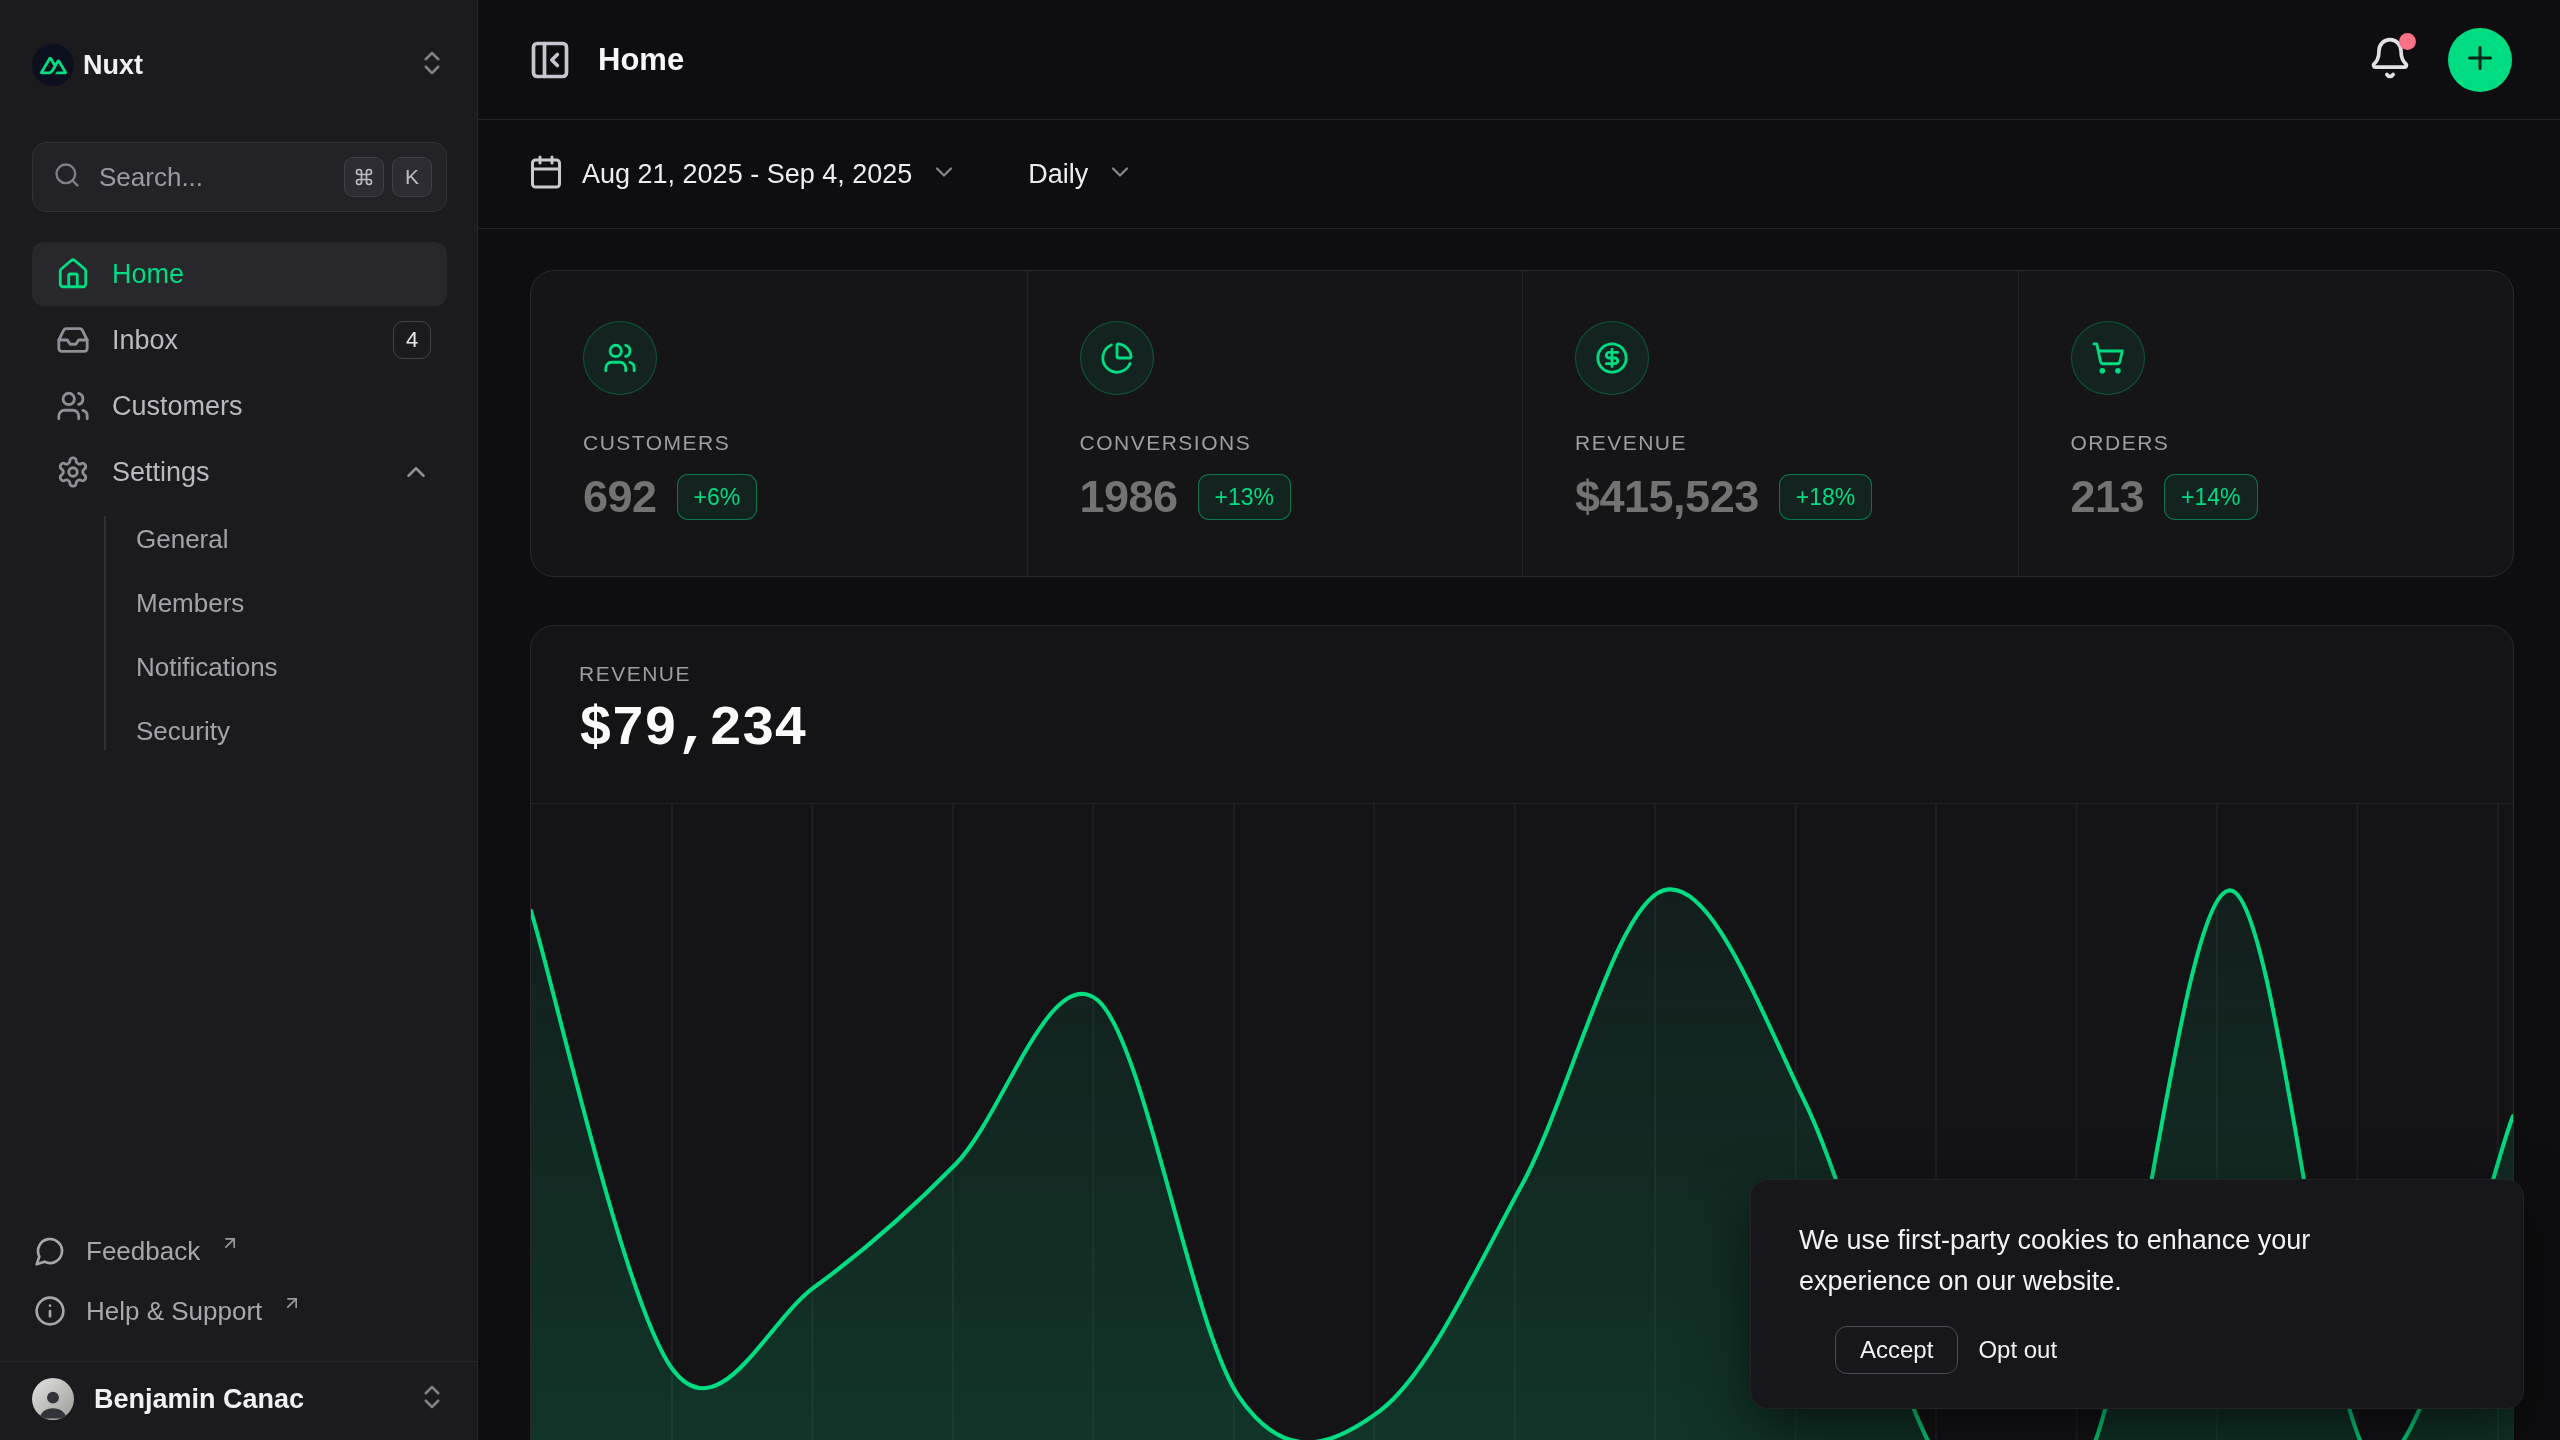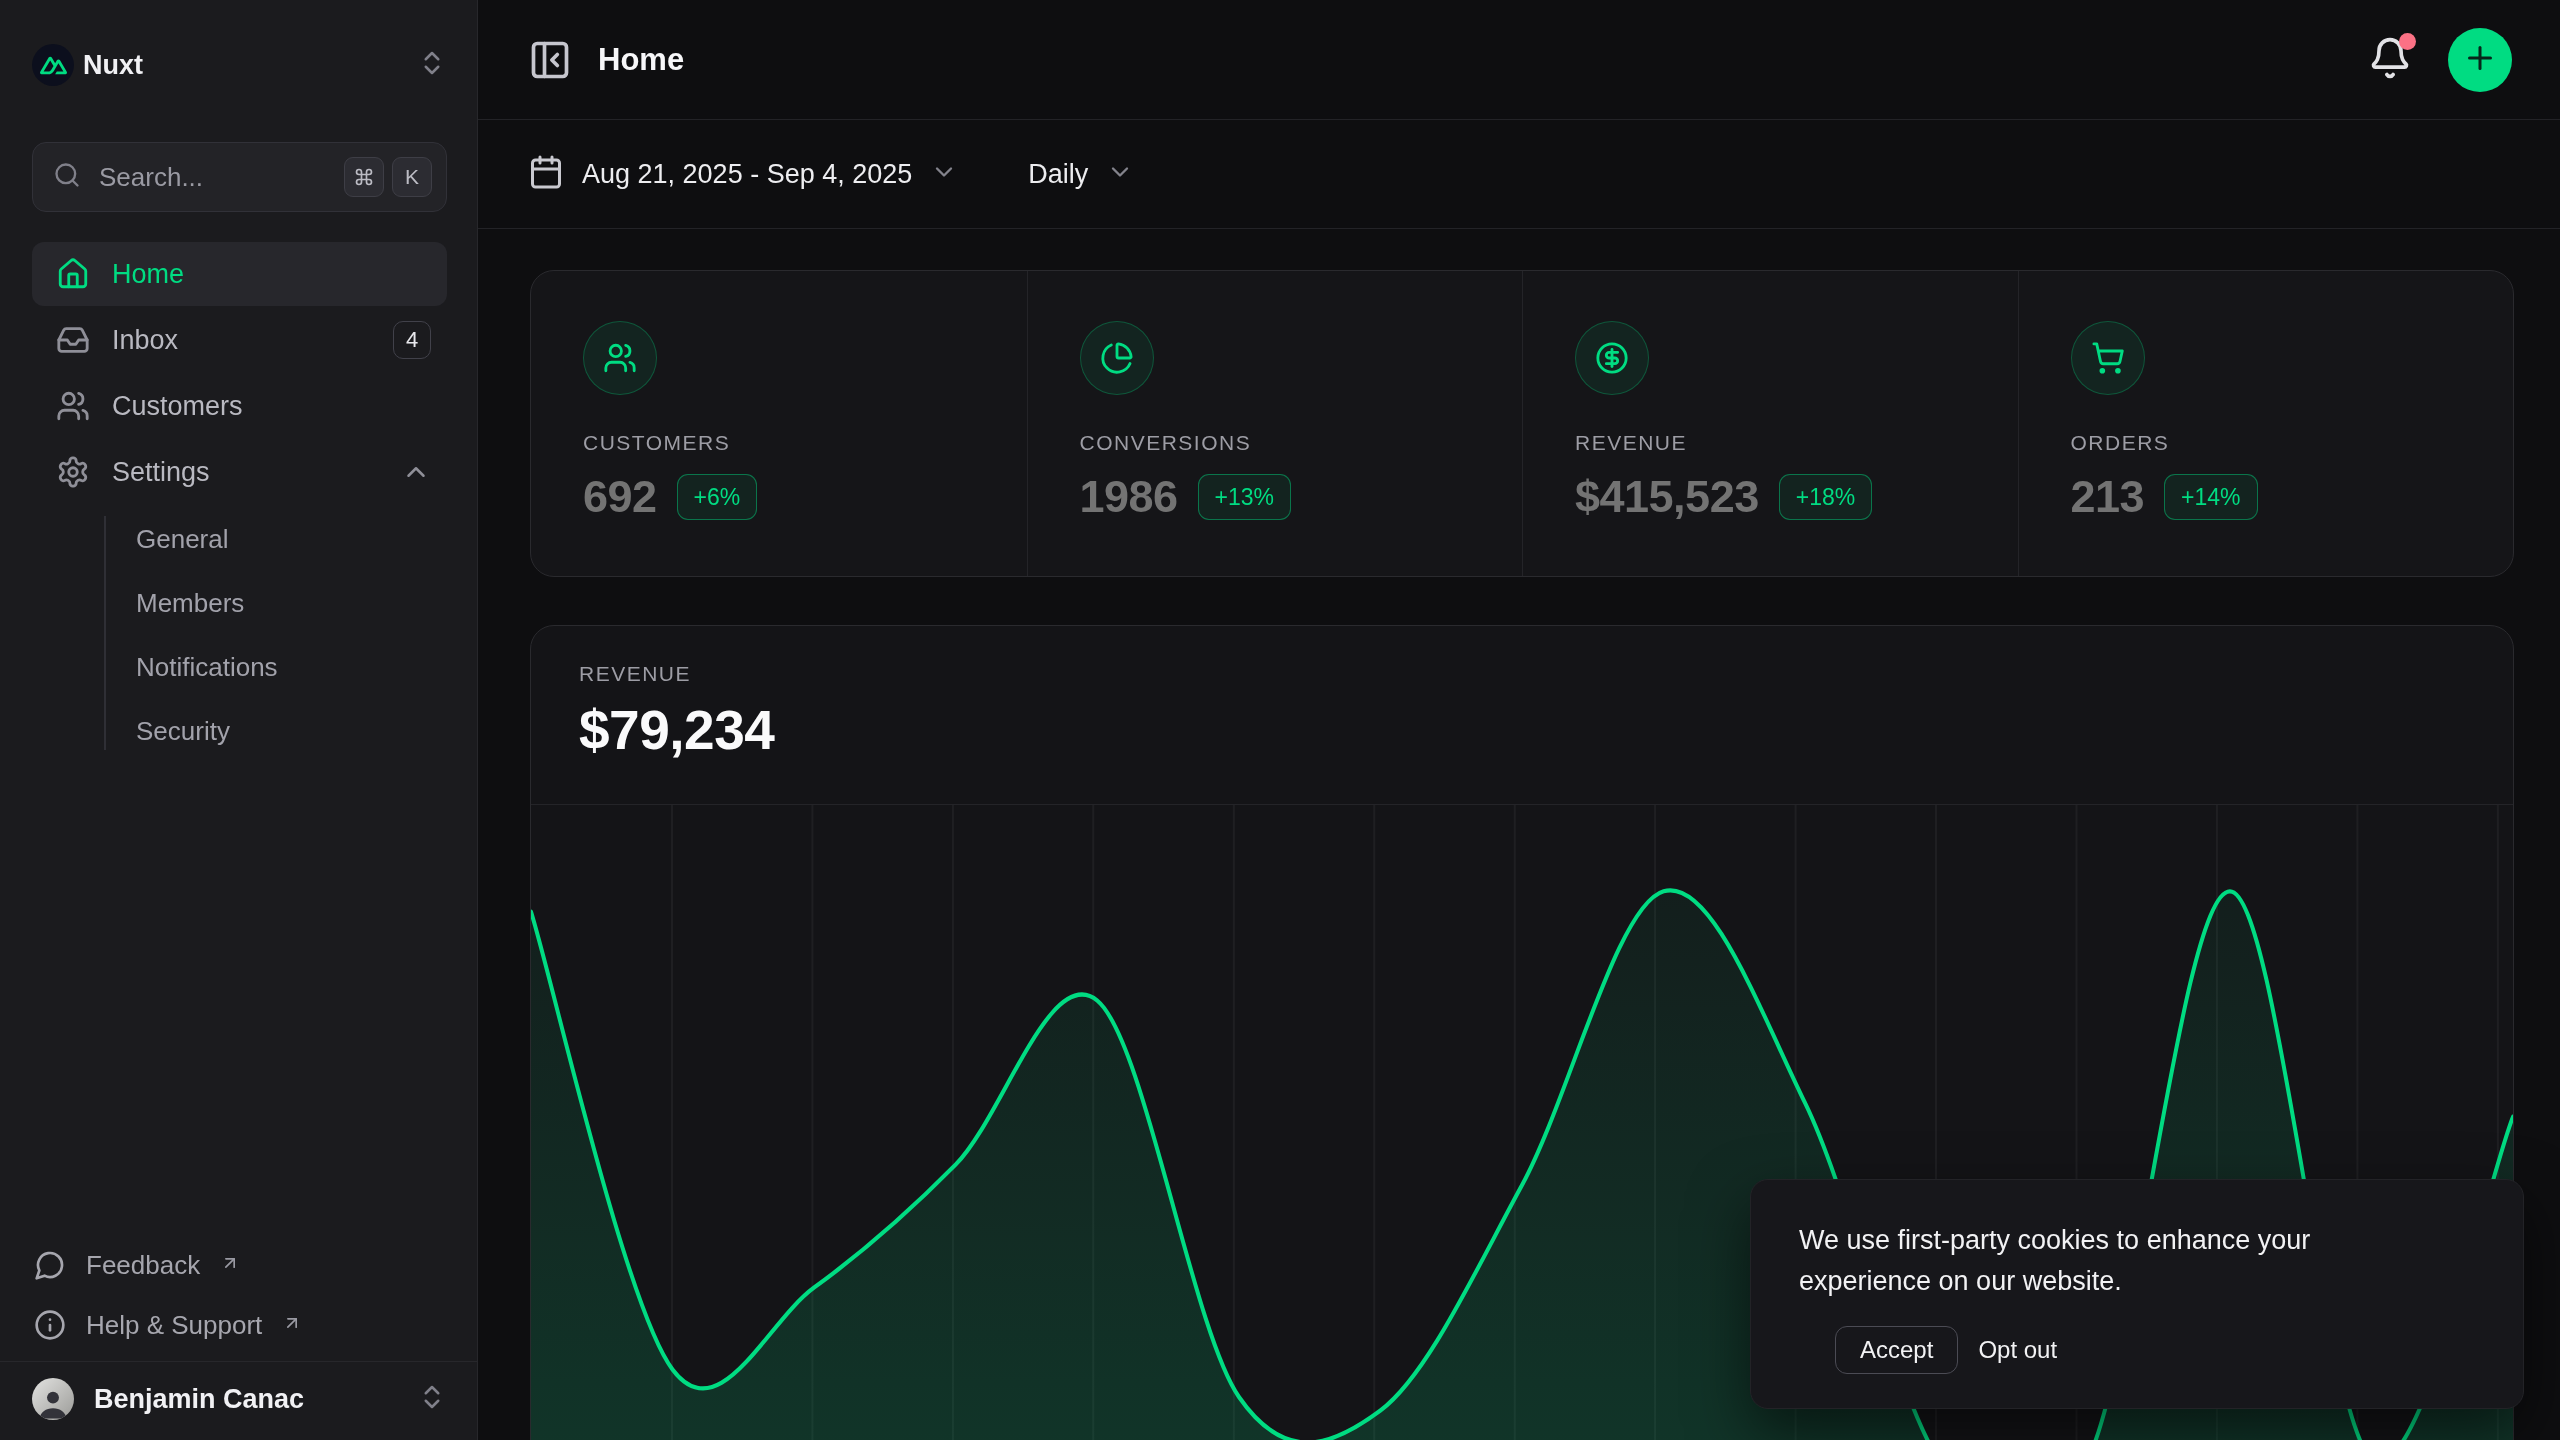--- a/index.html
+++ b/index.html
@@ -33,21 +33,21 @@
   .nav-label{flex:0 0 auto;}
   .nav-badge{margin-left:auto;min-width:38px;height:38px;border:1px solid #41414a;border-radius:10px;
              color:#e8e8ec;font-size:22px;display:grid;place-items:center;padding:0 8px;box-sizing:border-box;}
   .nav-chevron{margin-left:auto;color:#8f8f98;}
   .subnav{position:relative;margin:2px 30px 0 32px;display:flex;flex-direction:column;gap:2px;}
   .subnav::before{content:"";position:absolute;left:40px;top:8px;bottom:12px;width:2px;background:#2f2f35;}
   .sub-item{height:62px;display:flex;align-items:center;padding-left:72px;font-size:26px;color:#a2a2ab;
             border-radius:12px;cursor:pointer;}
 
   .sidebar-bottom{margin:auto 30px 0 32px;display:flex;flex-direction:column;}
-  .foot-item{display:flex;align-items:flex-end;gap:20px;height:60px;color:#a6a6ae;font-size:26px;cursor:pointer;padding-left:2px;}
+  .foot-item{display:flex;align-items:center;gap:20px;height:60px;color:#a6a6ae;font-size:26px;cursor:pointer;padding-left:2px;}
   .foot-item .ext{transform:translateY(-8px);color:#9a9aa3;}
   .sidebar-divider{border:0;border-top:1px solid #27272b;margin:20px 0 0 0;width:100%;}
   .user-row{display:flex;align-items:center;gap:20px;padding:16px 30px 20px 32px;cursor:pointer;}
   .avatar{width:42px;height:42px;border-radius:50%;background:linear-gradient(135deg,#e3e3e1,#9b9b98);
           display:grid;place-items:center;overflow:hidden;flex-shrink:0;}
   .avatar svg{width:34px;height:34px;margin-top:8px;}
   .user-name{font-size:27px;font-weight:700;color:#f1f1f4;}
 
   
   .main{flex:1;display:flex;flex-direction:column;min-width:0;}
@@ -81,21 +81,21 @@
   .stat-row{margin-top:16px;display:flex;align-items:center;gap:20px;}
   .stat-value{font-size:45px;font-weight:700;color:#737373;letter-spacing:-0.5px;}
   .stat-delta{height:46px;padding:0 16px;border-radius:11px;background:rgba(0,220,130,0.07);
               border:1px solid rgba(0,220,130,0.45);color:#00dc82;font-size:23px;display:grid;place-items:center;
               font-weight:500;box-sizing:border-box;}
 
   .rev-card{margin-top:48px;border:1px solid #2a2a2e;border-radius:24px;background:#141417;height:860px;
             flex-shrink:0;display:flex;flex-direction:column;box-sizing:border-box;overflow:hidden;}
   .rev-head{padding:36px 48px 0;}
   .rev-label{font-size:21px;letter-spacing:1.5px;color:#9d9da5;font-weight:500;}
-  .rev-total{margin-top:12px;font-size:55px;font-weight:700;color:#fafafb;letter-spacing:-0.5px;}
+  .rev-total{margin-top:12px;font-size:55px;font-weight:700;color:#fafafb;letter-spacing:-0.5px;font-family:Liberation Mono, monospace;}
   .chart-wrap{margin-top:42px;border-top:1px solid #242428;flex:1;position:relative;}
   .chart-wrap svg{position:absolute;inset:0;width:100%;height:100%;display:block;}
 
   
   .cookie{position:absolute;right:36px;bottom:31px;width:774px;background:#17171b;border:1px solid #232327;
           border-radius:18px;box-shadow:0 24px 60px rgba(0,0,0,0.55);padding:40px 48px 34px;z-index:50;box-sizing:border-box;}
   .cookie-text{font-size:27px;line-height:1.52;color:#f2f2f4;max-width:620px;}
   .cookie-actions{display:flex;align-items:center;gap:20px;margin-top:24px;margin-left:36px;}
   .accept-btn{border:1px solid #4b4b54;border-radius:12px;padding:9px 24px;font-size:24px;color:#f2f2f4;
               background:transparent;cursor:pointer;font-family:inherit;}

